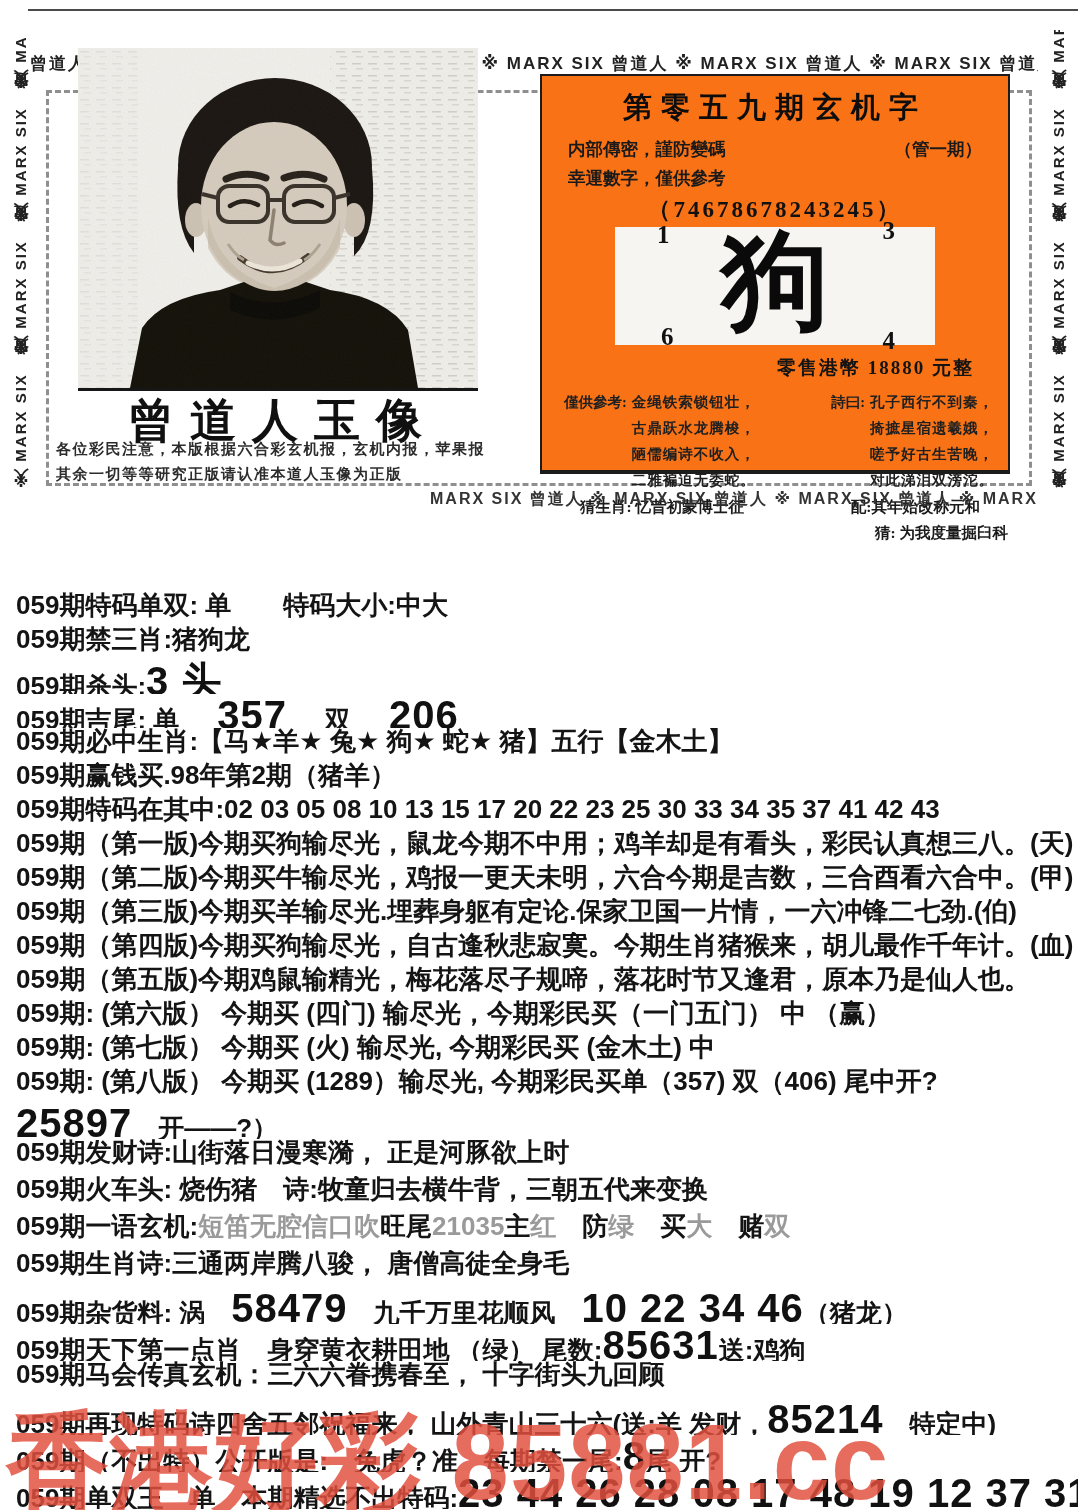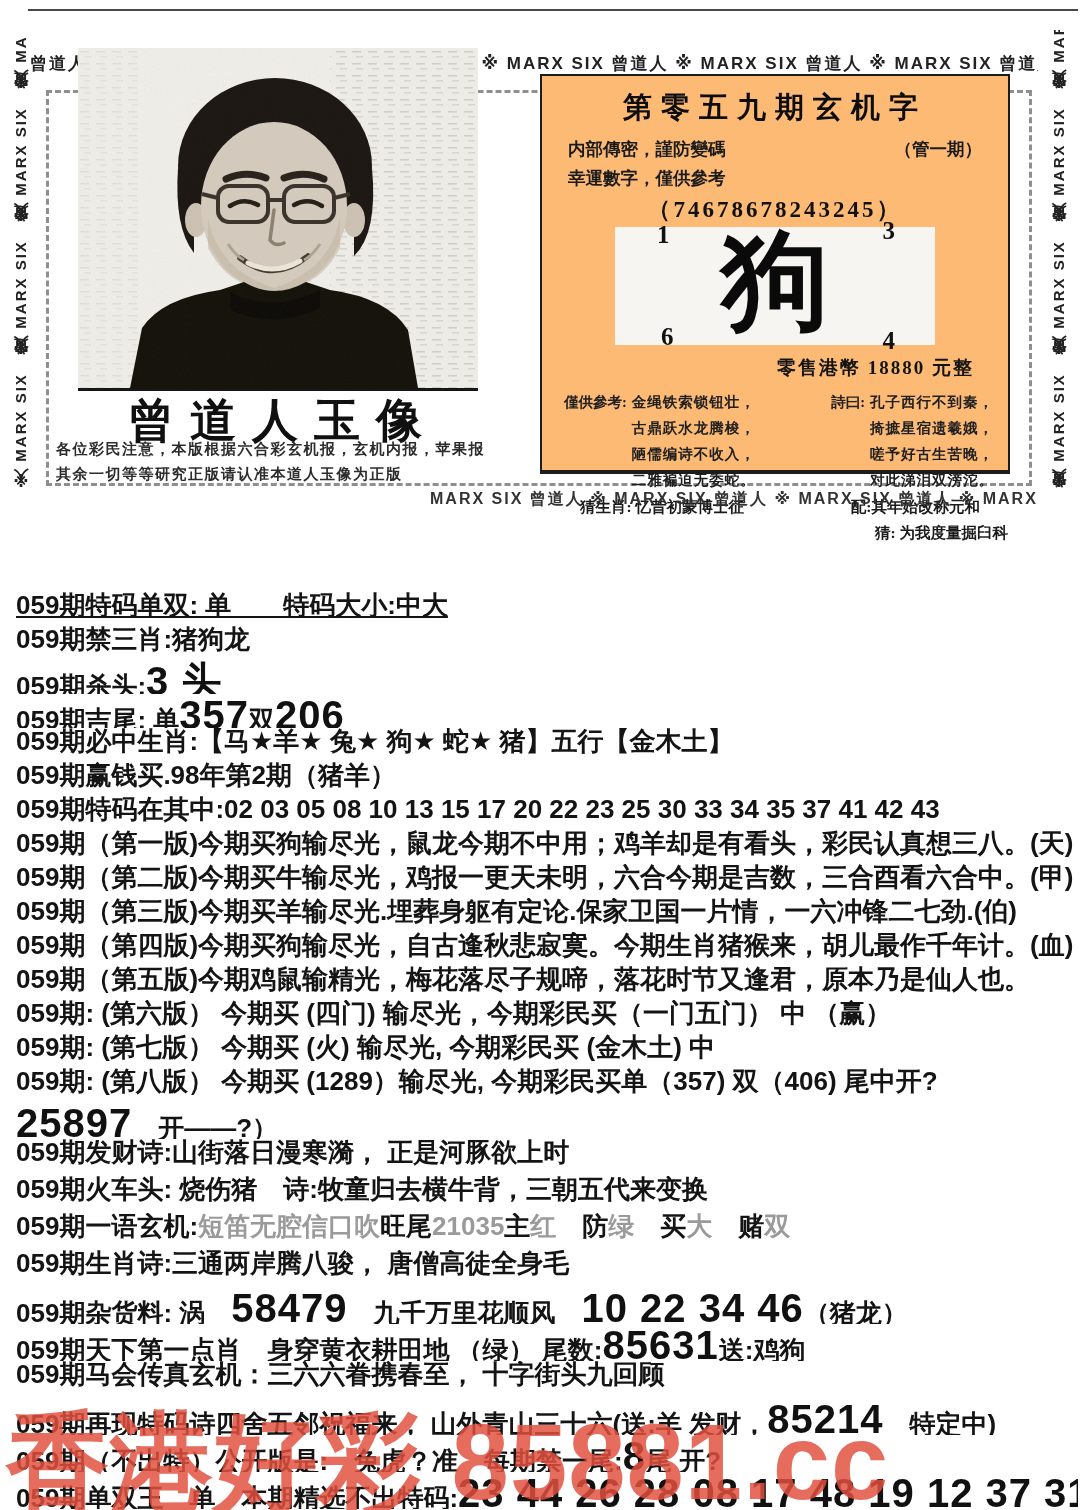--- a/index.html
+++ b/index.html
@@ -24,21 +24,21 @@
        border-bottom:3px solid #161616;overflow:hidden;}
   .photo svg{display:block;}
   .photo-caption{position:absolute;left:60px;top:390px;width:446px;text-align:center;
        font-family:"Liberation Serif","DejaVu Serif",serif;font-size:46px;font-weight:900;
        letter-spacing:16px;color:#101010;white-space:nowrap;}
   .photo-note{position:absolute;left:56px;font-size:15px;font-weight:700;letter-spacing:1.5px;color:#2c2c2c;white-space:nowrap;}
   .photo-note.n1{top:440px;}
   .photo-note.n2{top:465px;}
 
   
-  .mystery-box{position:absolute;left:540px;top:74px;width:470px;height:400px;background:#fdba74;
+  .mystery-box{position:absolute;left:540px;top:74px;width:470px;height:400px;background:#f97316;
        border:2px solid #1c1c1c;border-bottom-width:4px;box-sizing:border-box;
        font-family:"Liberation Serif","DejaVu Serif",serif;}
   .mb-title{margin-top:12px;text-align:center;font-size:29px;font-weight:900;letter-spacing:9px;color:#0d0d0d;white-space:nowrap;}
   .mb-row1{display:flex;justify-content:space-between;padding:0 26px;margin-top:9px;font-size:17.5px;font-weight:700;color:#1a1a1a;}
   .mb-row2{padding-left:26px;margin-top:5px;font-size:17.5px;font-weight:700;color:#1a1a1a;}
   .mb-nums{margin-top:4px;text-align:center;font-size:23px;font-weight:700;letter-spacing:3px;color:#111;}
   .zodiac{position:relative;width:320px;height:118px;margin:2px auto 0;background:#f7f5f1;}
   .zchar{position:absolute;left:50%;top:50%;transform:translate(-50%,-54%);font-size:108px;line-height:1;
        font-weight:900;color:#0a0a0a;}
   .zodiac .c{position:absolute;font-size:25px;font-weight:700;color:#111;}
@@ -179,31 +179,31 @@
     </div>
     <div class="mb-guess2">
       <span>猜:</span>
       <span>为我度量掘臼科</span>
     </div>
   </div>
 
   <div class="border-bottom-text">MARX SIX 曾道人 ※ MARX SIX 曾道人 ※ MARX SIX 曾道人 ※ MARX SIX</div>
 
   <div class="body-lines" id="bodyLines">
-      <div class="bline" style="height: 34px; text-decoration: underline;">
+      <div class="bline" style="height: 34px;">
         <span class="seg-n">059期特码单双: 单　　特码大小:中大</span>
       </div>
       <div class="bline" style="height: 34px;">
         <span class="seg-n">059期禁三肖:猪狗龙</span>
       </div>
       <div class="bline" style="height: 34px;">
         <span class="seg-n">059期杀头: </span>
         <span class="seg-b">3 头</span>
       </div>
-      <div class="bline" style="height: 34px;">
+      <div class="bline" style="height: 34px; gap: 38px;">
         <span class="seg-n">059期吉尾: 单 </span>
         <span class="seg-b">357</span>
         <span class="seg-n"> 双 </span>
         <span class="seg-b">206</span>
       </div>
       <div class="bline" style="height: 34px;">
         <span class="seg-n">059期必中生肖:【马★羊★ 兔★ 狗★ 蛇★ 猪】五行【金木土】</span>
       </div>
       <div class="bline" style="height: 34px;">
         <span class="seg-n">059期赢钱买.98年第2期（猪羊）</span>

